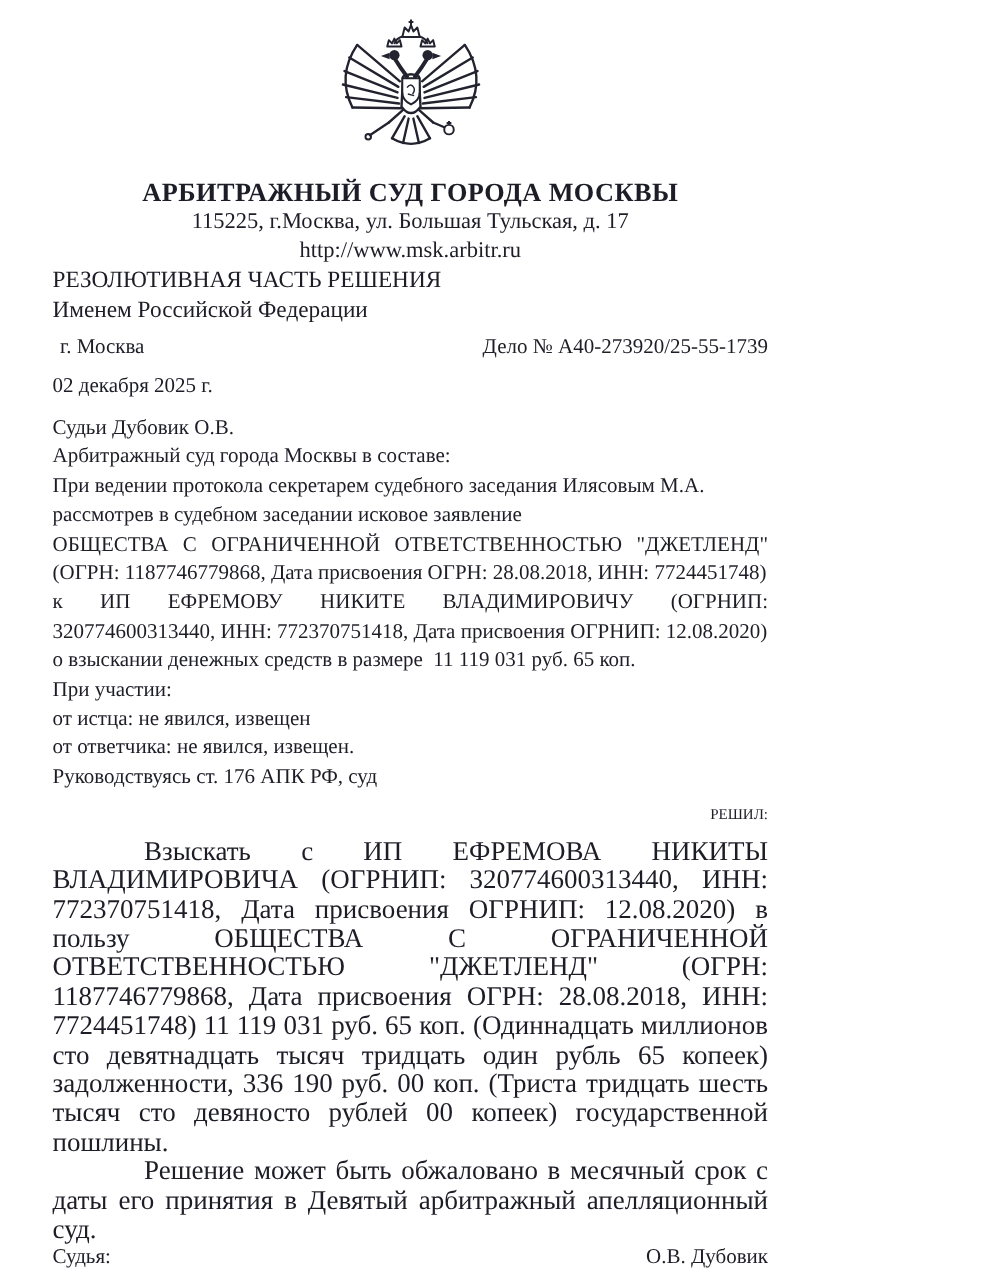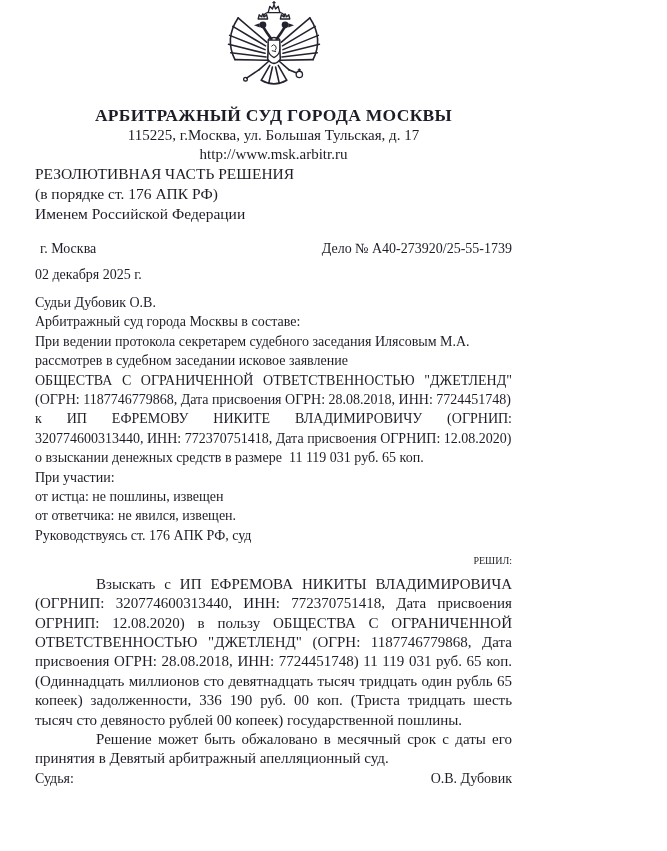--- a/index.html
+++ b/index.html
@@ -4,44 +4,44 @@
 <style>
   html, body { margin: 0; padding: 0; background: #ffffff; }
   body {
     width: 667px; height: 851px; overflow: hidden;
     font-family: "Liberation Serif", "DejaVu Serif", serif;
     color: #1d1d27;
   }
   .page {
     box-sizing: border-box;
     width: 542px; height: 851px;
-    padding: 0 30px 0 35px;
+    padding: 12px 30px 0 35px;
   }
   .emblem { text-align: center; margin-bottom: 5px; }
   .court-name {
     text-align: center; font-weight: bold; font-size: 17.5px;
     letter-spacing: 0.3px; line-height: 22px;
   }
   .center-line { text-align: center; font-size: 15px; line-height: 19px; }
   .doc-head { text-align: left; font-size: 15.5px; line-height: 20px; }
   .meta-row {
     display: flex; justify-content: space-between;
-    font-size: 14px; line-height: 19px; margin-top: 15px;
+    font-size: 14px; line-height: 19px; margin-top: 5px;
   }
   .meta-row .city { padding-left: 5px; }
   .date-line { font-size: 14px; line-height: 19px; margin-top: 7px; }
   .intro { margin-top: 9px; }
   .intro p {
     margin: 0; font-size: 14px; line-height: 19.4px;
     text-align: justify; white-space: pre-wrap;
   }
   .reshil { text-align: right; font-size: 10px; line-height: 19.4px; margin-top: 6px; }
   .paras { margin-top: 4px; }
   .paras p {
-    margin: 0; font-size: 15px; line-height: 19.4px;
+    margin: 0; font-size: 18px; line-height: 19.4px;
     text-align: justify; text-indent: 61px;
   }
   .sig-row {
     display: flex; justify-content: space-between;
     font-size: 14px; line-height: 19px; 
   }
 </style>
 </head>
 <body>
 
@@ -98,40 +98,39 @@
         <path d="M148 135 V130 M145 132.5 H151"></path>
       </g>
     </svg>
   </div>
 
   <div class="court-name">АРБИТРАЖНЫЙ СУД ГОРОДА МОСКВЫ</div>
   <div class="center-line">115225, г.Москва, ул. Большая Тульская, д. 17</div>
   <div class="center-line">http://www.msk.arbitr.ru</div>
 
   <div class="doc-head">РЕЗОЛЮТИВНАЯ ЧАСТЬ РЕШЕНИЯ</div>
-  <div class="doc-head">(в порядке ст. 176 АПК РФ)</div>
   <div class="doc-head">Именем Российской Федерации</div>
 
   <div class="meta-row">
     <span class="city">г. Москва</span>
     <span>Дело № А40-273920/25-55-1739</span>
   </div>
 
   <div class="date-line">02 декабря 2025 г.</div>
 
   <div class="intro">
       <p>Судьи Дубовик О.В.</p>
       <p>Арбитражный суд города Москвы в составе:</p>
       <p>При ведении протокола секретарем судебного заседания Илясовым М.А.</p>
       <p>рассмотрев в судебном заседании исковое заявление</p>
       <p>ОБЩЕСТВА С ОГРАНИЧЕННОЙ ОТВЕТСТВЕННОСТЬЮ "ДЖЕТЛЕНД" (ОГРН: 1187746779868, Дата присвоения ОГРН: 28.08.2018, ИНН: 7724451748)</p>
       <p>к ИП ЕФРЕМОВУ НИКИТЕ ВЛАДИМИРОВИЧУ (ОГРНИП: 320774600313440, ИНН: 772370751418, Дата присвоения ОГРНИП: 12.08.2020)</p>
       <p>о взыскании денежных средств в размере  11 119 031 руб. 65 коп.</p>
       <p>При участии:</p>
-      <p>от истца: не пошлины, извещен</p>
+      <p>от истца: не явился, извещен</p>
       <p>от ответчика: не явился, извещен.</p>
       <p>Руководствуясь ст. 176 АПК РФ, суд</p>
     </div>
 
   <div class="reshil">РЕШИЛ:</div>
 
   <div class="paras">
       <p>Взыскать с ИП ЕФРЕМОВА НИКИТЫ ВЛАДИМИРОВИЧА (ОГРНИП: 320774600313440, ИНН: 772370751418, Дата присвоения ОГРНИП: 12.08.2020) в пользу ОБЩЕСТВА С ОГРАНИЧЕННОЙ ОТВЕТСТВЕННОСТЬЮ "ДЖЕТЛЕНД" (ОГРН: 1187746779868, Дата присвоения ОГРН: 28.08.2018, ИНН: 7724451748) 11 119 031 руб. 65 коп. (Одиннадцать миллионов сто девятнадцать тысяч тридцать один рубль 65 копеек) задолженности, 336 190 руб. 00 коп. (Триста тридцать шесть тысяч сто девяносто рублей 00 копеек) государственной пошлины.</p>
       <p>Решение может быть обжаловано в месячный срок с даты его принятия в Девятый арбитражный апелляционный суд.</p>
     </div>

